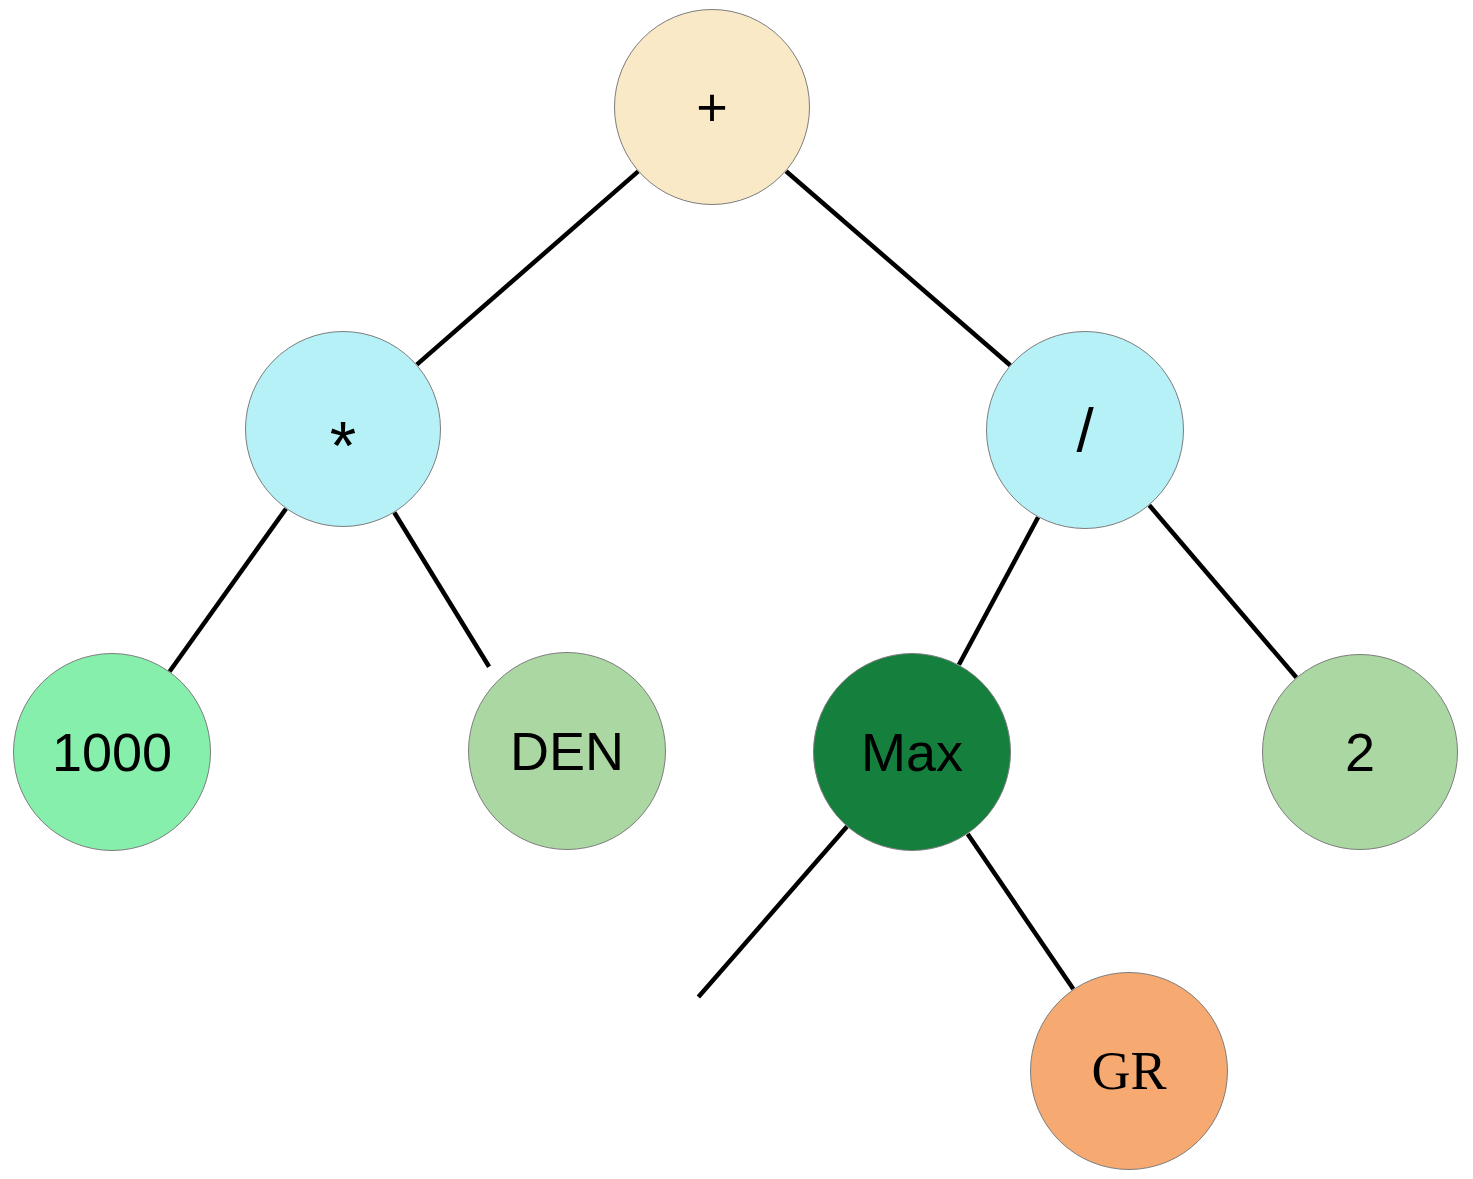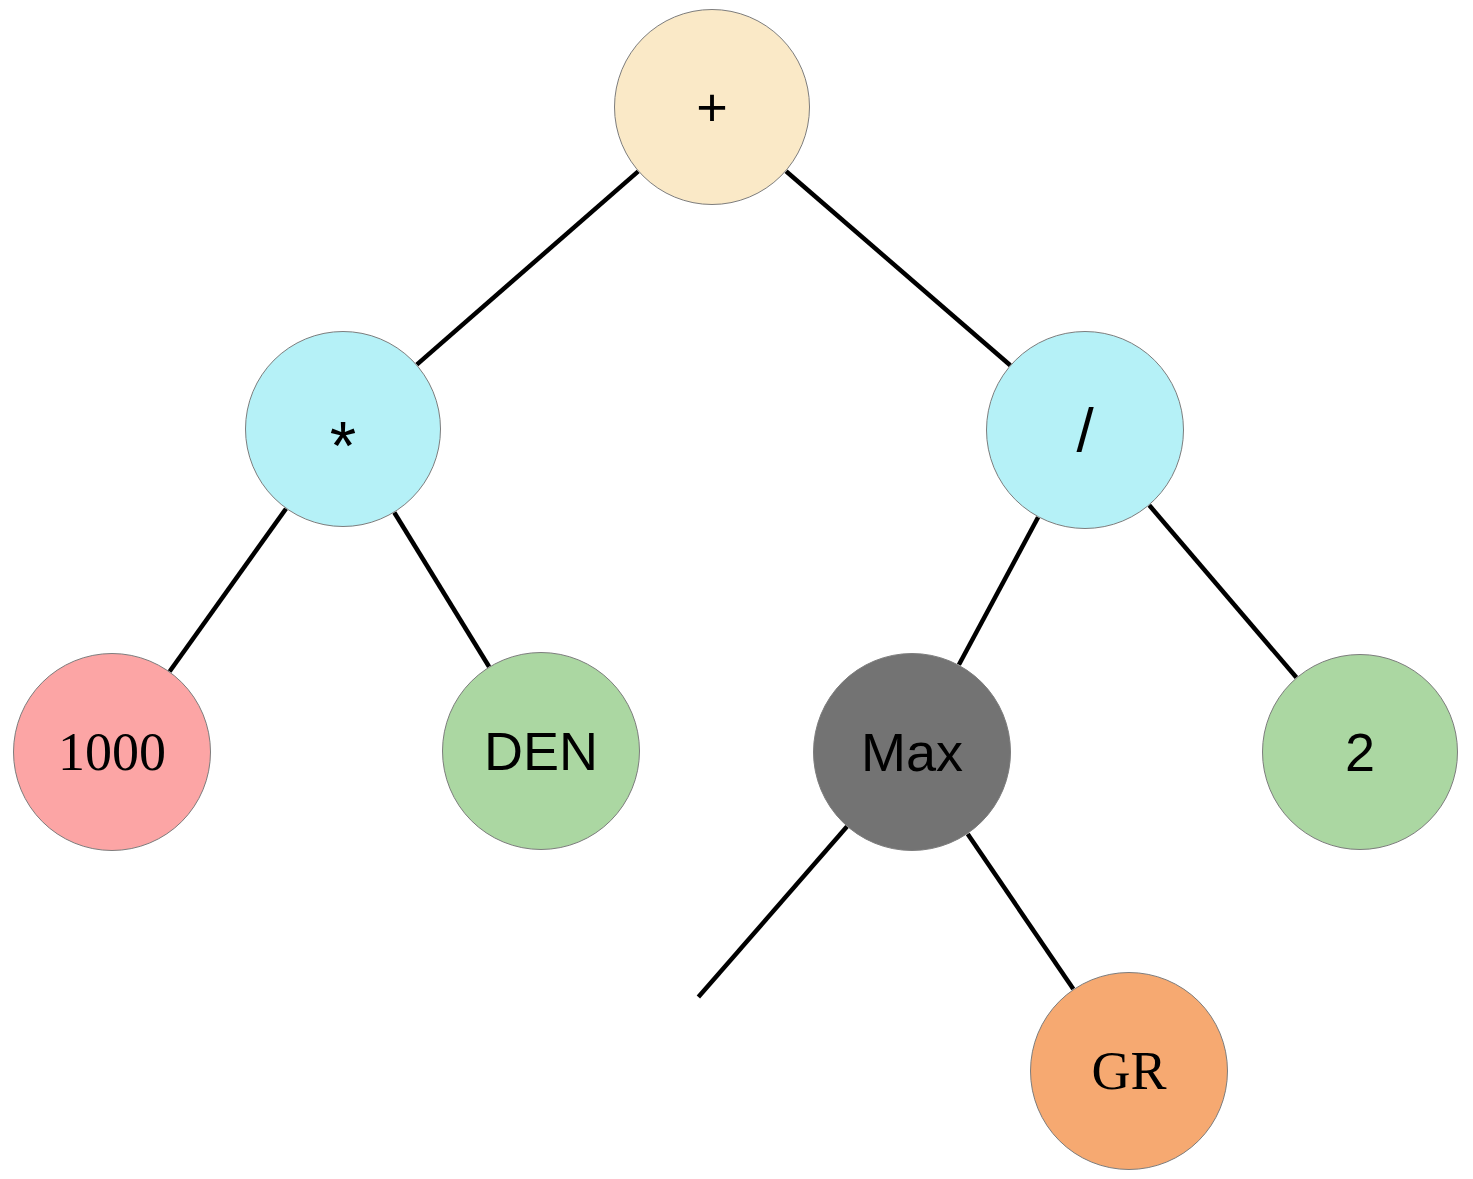--- a/index.html
+++ b/index.html
@@ -63,27 +63,27 @@
 
 <div class="node" style="left: 614px; top: 9px; width: 196px; height: 196px; background: rgb(250, 233, 199); border-color: rgb(125, 125, 125);">
       <span class="node-label">+</span>
     </div>
     <div class="node" style="left: 245px; top: 331px; width: 196px; height: 196px; background: rgb(181, 241, 247); border-color: rgb(125, 125, 125);">
       <span class="node-label asterisk">*</span>
     </div>
     <div class="node" style="left: 986px; top: 331px; width: 198px; height: 198px; background: rgb(181, 241, 247); border-color: rgb(125, 125, 125);">
       <span class="node-label slash">/</span>
     </div>
-    <div class="node" style="left: 13px; top: 653px; width: 198px; height: 198px; background: #fca5a5; border-color: rgb(125, 125, 125); font-family: Liberation Serif, serif;">
+    <div class="node" style="left: 13px; top: 653px; width: 198px; height: 198px; background: #86efac; border-color: rgb(125, 125, 125);">
       <span class="node-label">1000</span>
     </div>
-    <div class="node" style="left: 442px; top: 652px; width: 198px; height: 198px; background: rgb(171, 215, 162); border-color: rgb(125, 125, 125);">
+    <div class="node" style="left: 468px; top: 652px; width: 198px; height: 198px; background: rgb(171, 215, 162); border-color: rgb(125, 125, 125);">
       <span class="node-label">DEN</span>
     </div>
-    <div class="node" style="left: 813px; top: 653px; width: 198px; height: 198px; background: #737373; border-color: rgb(125, 125, 125);">
+    <div class="node" style="left: 813px; top: 653px; width: 198px; height: 198px; background: #15803d; border-color: rgb(125, 125, 125);">
       <span class="node-label">Max</span>
     </div>
     <div class="node" style="left: 1262px; top: 654px; width: 196px; height: 196px; background: rgb(171, 215, 162); border-color: rgb(125, 125, 125);">
       <span class="node-label">2</span>
     </div>
     <div class="node" style="left: 1030px; top: 972px; width: 198px; height: 198px; background: rgb(246, 169, 113); border-color: rgb(125, 125, 125); font-family: Liberation Serif, serif;">
       <span class="node-label">GR</span>
     </div>
   </div>
 

